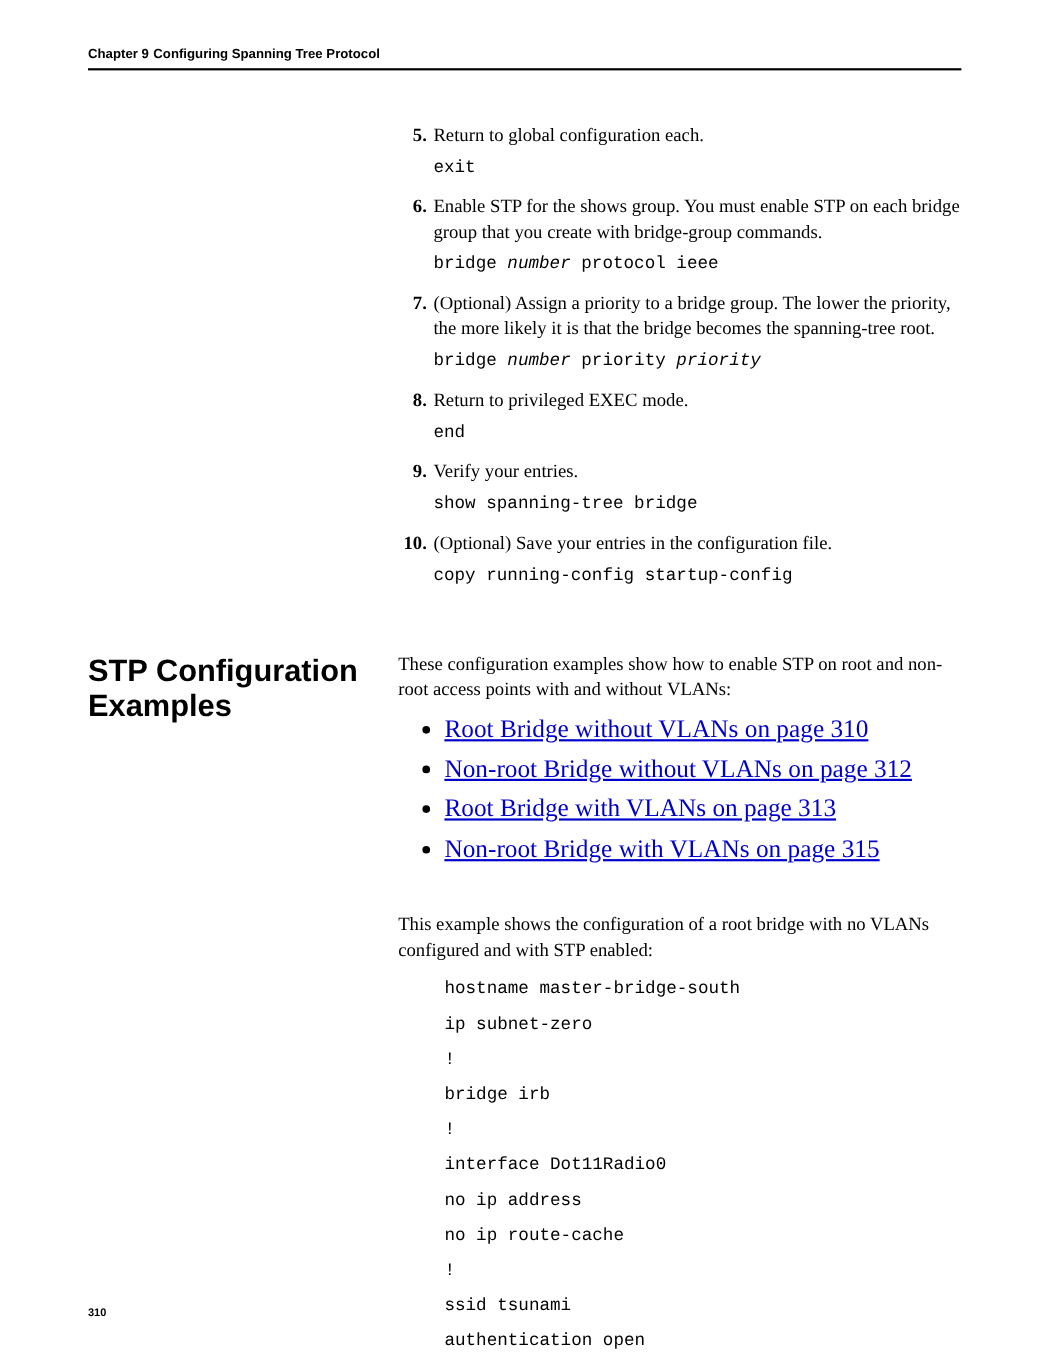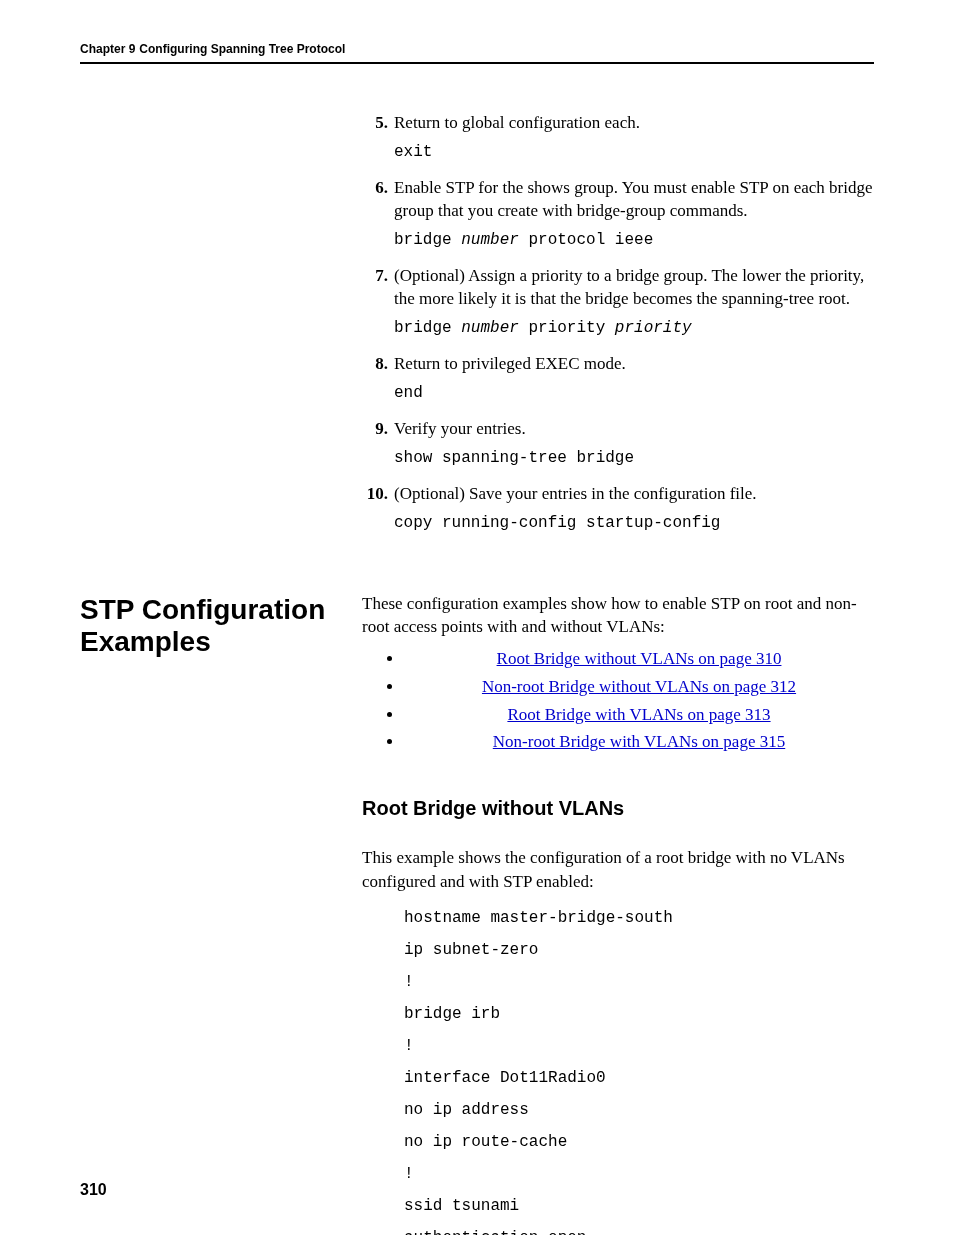--- a/index.html
+++ b/index.html
@@ -57,21 +57,21 @@
     font-size: 28px;
     padding-top: 2px;
   }
   .section-body {
     flex: 1;
     font-size: 17px;
     line-height: 1.4;
   }
   .section-body p { margin-bottom: 8px; }
   .link-list { margin: 8px 0 40px 42px; }
-  .link-list li { margin-bottom: 4px; font-size: 17px; text-align: center; }
+  .link-list li { margin-bottom: 4px; font-size: 23px; }
   .link-list a { color: #0000cc; text-decoration: underline; }
   .sub-head {
     font-family: Arial, Helvetica, sans-serif;
     font-weight: 700;
     font-size: 20px;
     margin: 30px 0 24px 0;
   }
   .code-block {
     font-family: "Courier New", Courier, monospace;
     font-size: 16px;
@@ -82,21 +82,21 @@
   .footer {
     position: absolute;
     bottom: 36px;
     left: 80px;
     right: 80px;
     display: flex;
     align-items: baseline;
     font-family: Arial, Helvetica, sans-serif;
     font-size: 11px;
   }
-  .footer .pnum { font-weight: 700; font-size: 16px; }
+  .footer .pnum { font-weight: 700; font-size: 10px; }
   .footer .pub { flex: 1; text-align: center; }
 </style>
 </head>
 <body>
 
 <div class="header">
   <span class="chap">Chapter 9</span>
   <span class="title">Configuring Spanning Tree Protocol</span>
 </div>
 
@@ -144,21 +144,20 @@
   <div class="section-label">STP Configuration Examples</div>
   <div class="section-body">
     <p>These configuration examples show how to enable STP on root and non-root access points with and without VLANs:</p>
     <ul class="link-list">
       <li><a href="#">Root Bridge without VLANs on page 310</a></li>
       <li><a href="#">Non-root Bridge without VLANs on page 312</a></li>
       <li><a href="#">Root Bridge with VLANs on page 313</a></li>
       <li><a href="#">Non-root Bridge with VLANs on page 315</a></li>
     </ul>
 
-    <div class="sub-head">Root Bridge without VLANs</div>
     <p>This example shows the configuration of a root bridge with no VLANs configured and with STP enabled:</p>
     <div class="code-block">hostname master-bridge-south
 ip subnet-zero
 !
 bridge irb
 !
 interface Dot11Radio0
 no ip address
 no ip route-cache
 !

